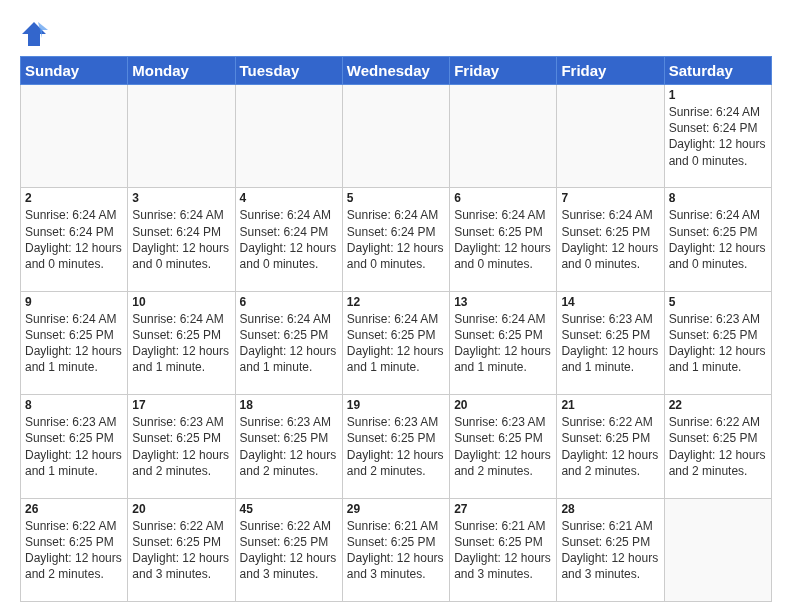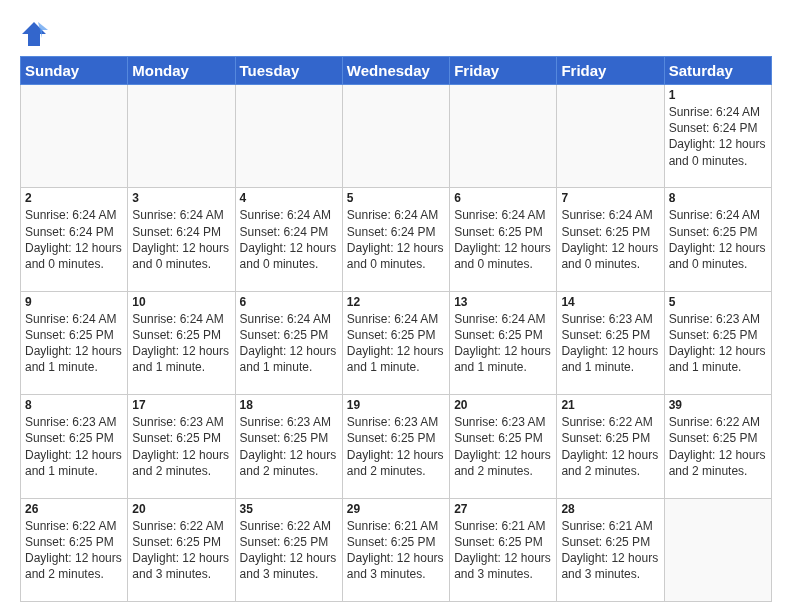--- a/index.html
+++ b/index.html
@@ -279,21 +279,21 @@
 and 2 minutes.</div>
           </td>
           <td>
             <span class="day-num">21</span>
             <div class="day-info">Sunrise: 6:22 AM
 Sunset: 6:25 PM
 Daylight: 12 hours
 and 2 minutes.</div>
           </td>
           <td>
-            <span class="day-num">39</span>
+            <span class="day-num">22</span>
             <div class="day-info">Sunrise: 6:22 AM
 Sunset: 6:25 PM
 Daylight: 12 hours
 and 2 minutes.</div>
           </td>
         </tr>
         <tr>
           <td>
             <span class="day-num">26</span>
             <div class="day-info">Sunrise: 6:22 AM
@@ -302,21 +302,21 @@
 and 2 minutes.</div>
           </td>
           <td>
             <span class="day-num">20</span>
             <div class="day-info">Sunrise: 6:22 AM
 Sunset: 6:25 PM
 Daylight: 12 hours
 and 3 minutes.</div>
           </td>
           <td>
-            <span class="day-num">35</span>
+            <span class="day-num">45</span>
             <div class="day-info">Sunrise: 6:22 AM
 Sunset: 6:25 PM
 Daylight: 12 hours
 and 3 minutes.</div>
           </td>
           <td>
             <span class="day-num">29</span>
             <div class="day-info">Sunrise: 6:21 AM
 Sunset: 6:25 PM
 Daylight: 12 hours

